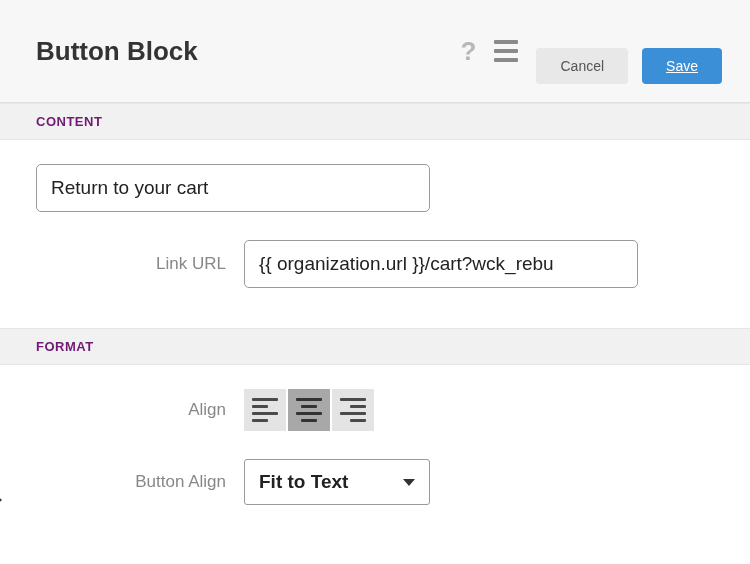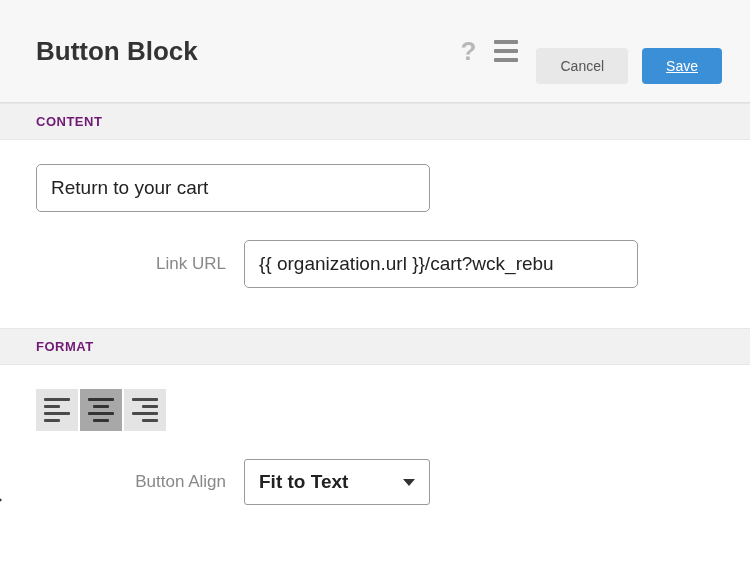--- a/index.html
+++ b/index.html
@@ -213,20 +213,21 @@
     <div class="text-input">
       <span>{{ organization.url }}/cart?wck_rebu</span>
     </div>
   </div>
 </div>
 
 <div class="section-header">FORMAT</div>
 
 <div class="section-body">
   <div class="form-row">
+    <div class="form-label">Align</div>
     <div class="align-group">
       <button class="align-btn al-left">
         <span class="line l1"></span>
         <span class="line l2"></span>
         <span class="line l3"></span>
         <span class="line l4"></span>
       </button>
       <button class="align-btn al-center active">
         <span class="line l1"></span>
         <span class="line l2"></span>

